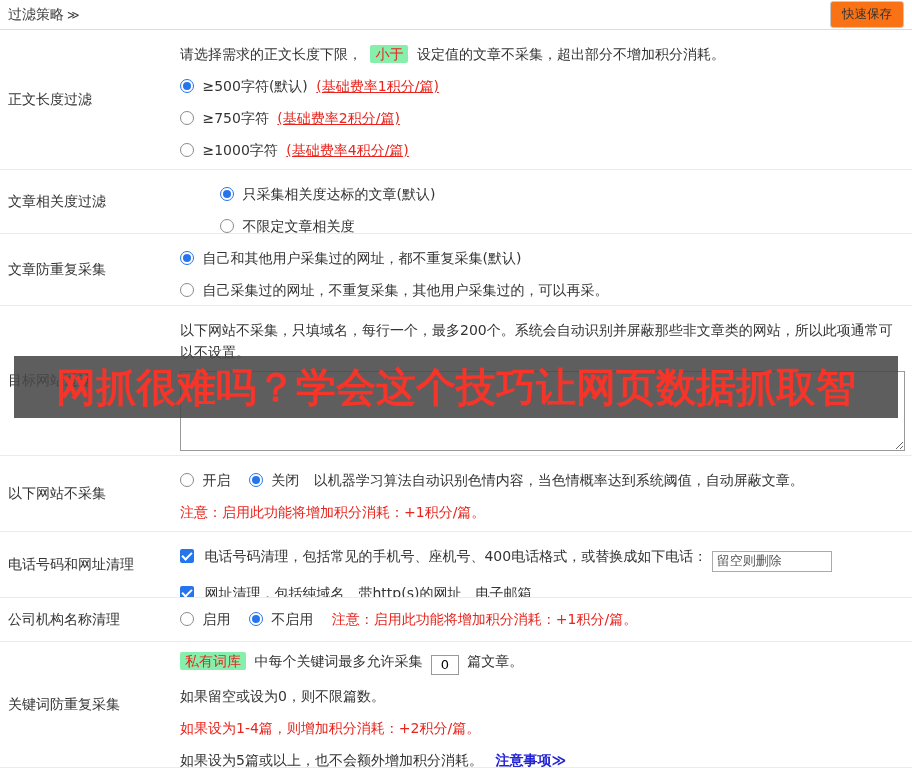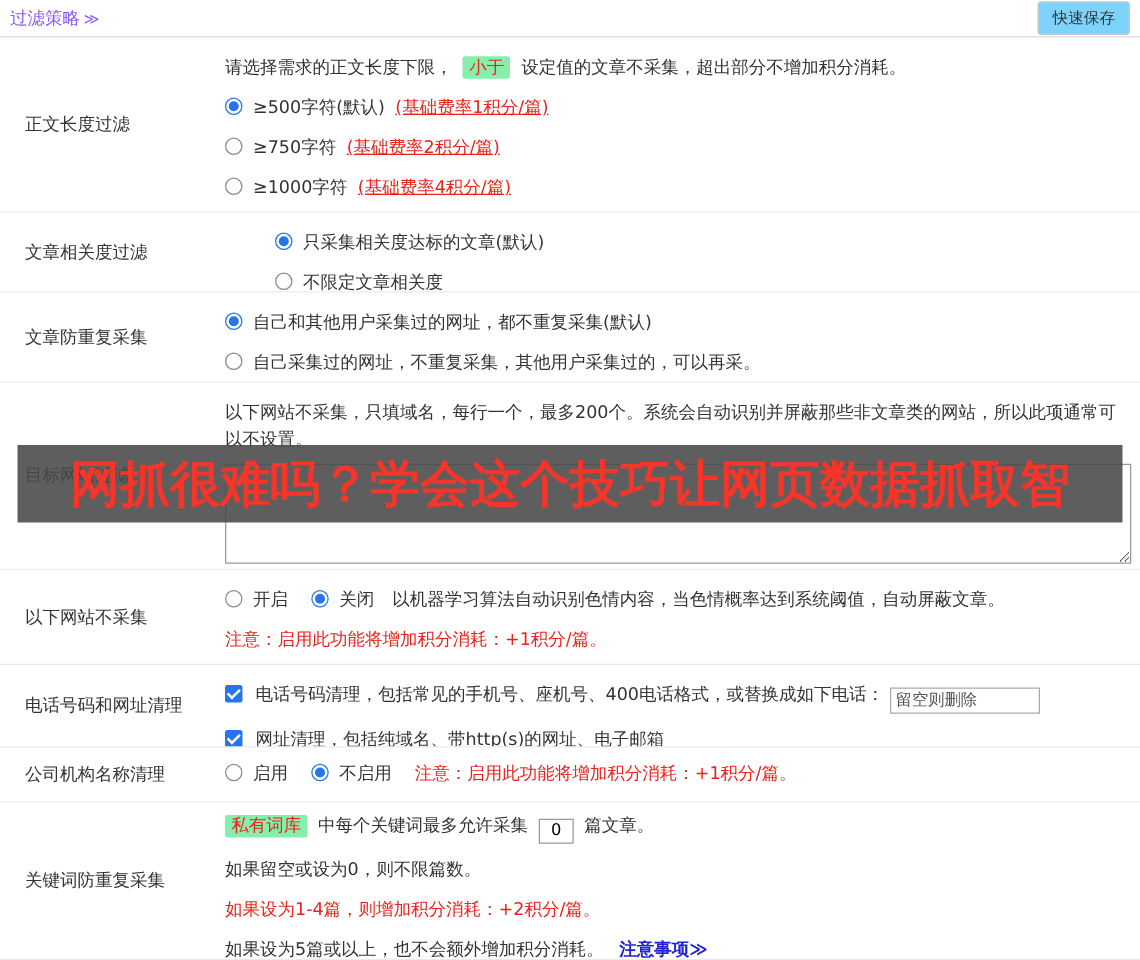--- a/index.html
+++ b/index.html
@@ -1,25 +1,25 @@
 <!DOCTYPE html>
 <html><head>
 <meta charset="utf-8">
 <style>
   * { margin:0; padding:0; box-sizing:border-box; }
   body { font-family:"DejaVu Sans","Liberation Sans",sans-serif; background:#fff; }
   .page { position:relative; width:912px; height:768px; background:#fff; overflow:hidden; font-size:14px; color:#333; }
 
   .header { height:30px; display:flex; align-items:center; justify-content:space-between; padding:0 8px; border-bottom:1px solid #dcdcdc; }
-  .header-title { color:#8b5cf6; font-size:14px; cursor:pointer;text-align:center; }
+  .header-title { color:#404040; font-size:14px; cursor:pointer;text-align:center; }
   .header-title .arrow { font-size:12px; margin-left:3px; }
-  .save-btn { font-family:inherit; font-size:12.5px; color:#333; background:#7dd3fc; border:1px solid #c9c9c9; border-radius:3px; padding:4px 11px; cursor:pointer; }
+  .save-btn { font-family:inherit; font-size:12.5px; color:#333; background:#f97316; border:1px solid #c9c9c9; border-radius:3px; padding:4px 11px; cursor:pointer; }
 
   .row { display:flex; border-bottom:1px solid #ebebeb; overflow:hidden; }
-  .row-label { flex:0 0 180px; display:flex; align-items:center; padding-left:20px; color:#333; }
+  .row-label { flex:0 0 180px; display:flex; align-items:center; padding-left:8px; color:#333; }
   .row-content { flex:1; padding:13px 10px 0 0; }
 
   .r1 { height:140px; } .r2 { height:64px;gap:40px; } .r3 { height:72px; } .r4 { height:150px; }
   .r5 { height:76px; } .r6 { height:66px; } .r7 { height:44px; } .r8 { height:126px; }
   .r7 .row-content { padding-top:10px; }
   .r8 .row-content { padding-top:8px; }
 
   .line { line-height:22px; margin-bottom:10px; }
   .opt  { display:block; line-height:22px; margin-bottom:10px; cursor:pointer; }
 

